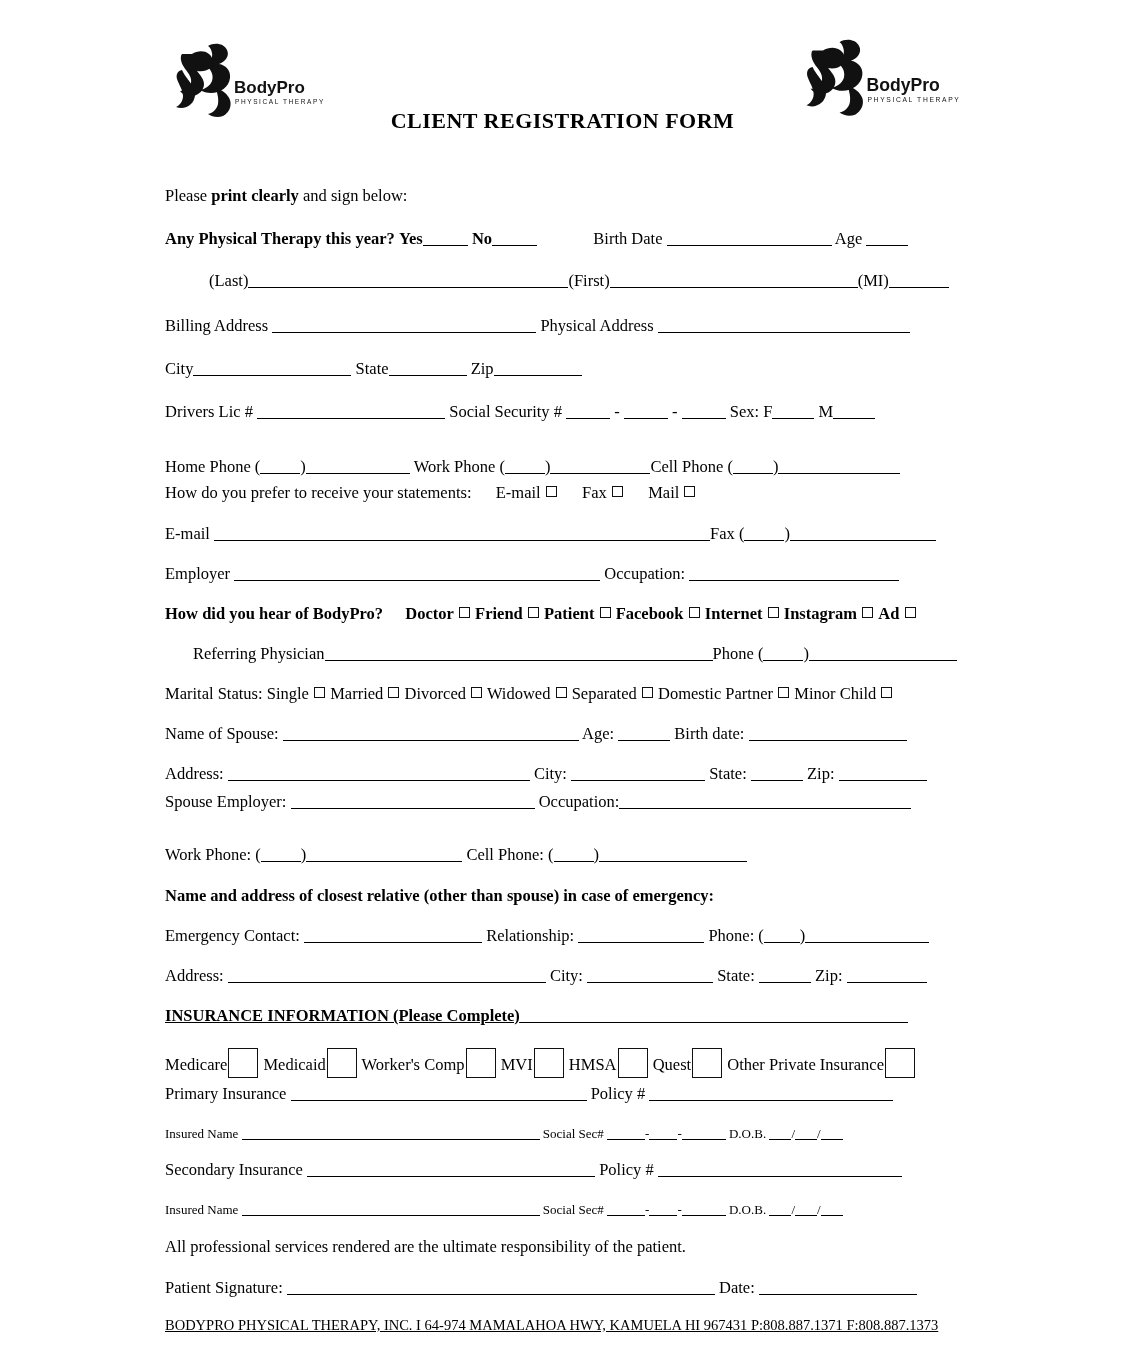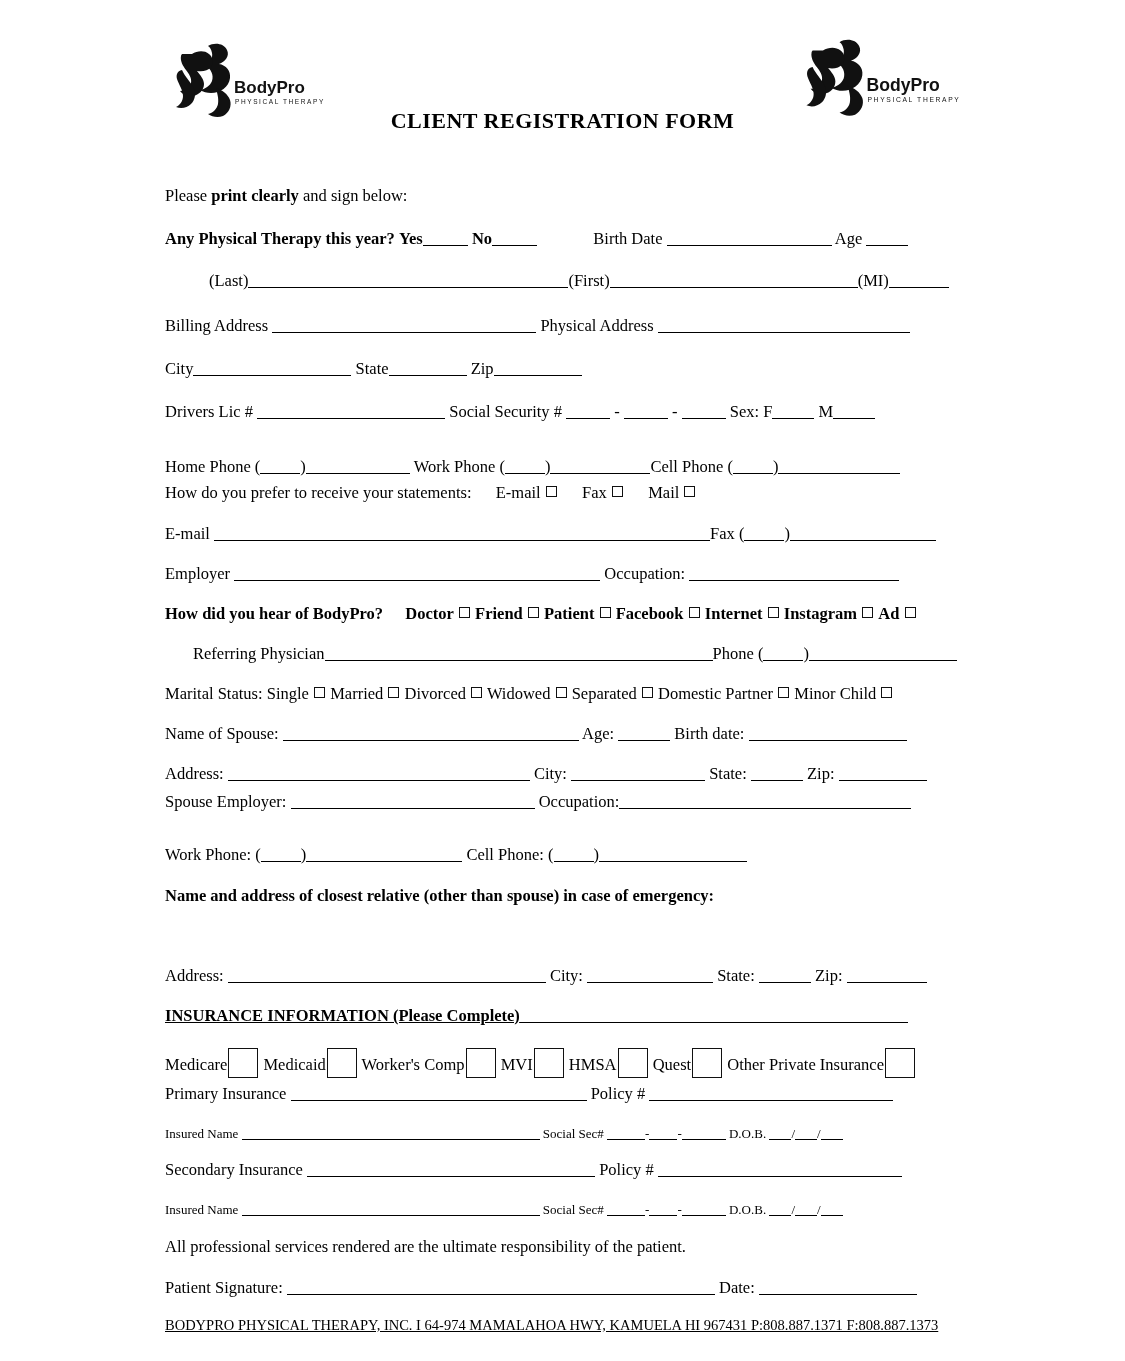--- a/index.html
+++ b/index.html
@@ -235,20 +235,27 @@
 
   <div class="row" style="top:845px;">
     <span>Work Phone: (</span><span class="ln" style="width:40px"></span><span>)</span><span class="ln" style="width:156px"></span>
     <span>Cell Phone:  (</span><span class="ln" style="width:40px"></span><span>)</span><span class="ln" style="width:148px"></span>
   </div>
 
   <div class="row" style="top:886px;">
     <span class="b">Name and address of closest relative (other than spouse) in case of emergency:</span>
   </div>
 
+  <div class="row" style="top:926px;">
+    <span>Emergency Contact:</span>
+    <span class="ln" style="width:178px"></span>
+    <span>Relationship:</span>
+    <span class="ln" style="width:126px"></span>
+    <span>Phone: (</span><span class="ln" style="width:36px"></span><span>)</span><span class="ln" style="width:124px"></span>
+  </div>
 
   <div class="row" style="top:966px;">
     <span>Address:</span>
     <span class="ln" style="width:318px"></span>
     <span>City:</span>
     <span class="ln" style="width:126px"></span>
     <span>State:</span>
     <span class="ln" style="width:52px"></span>
     <span>Zip:</span>
     <span class="ln" style="width:80px"></span>

